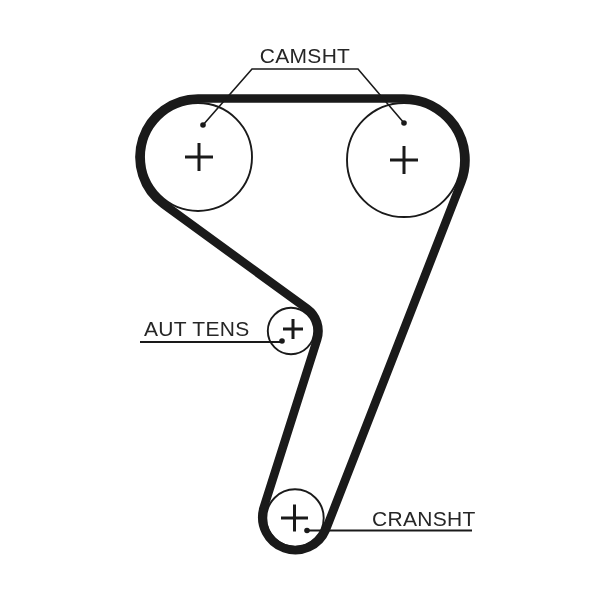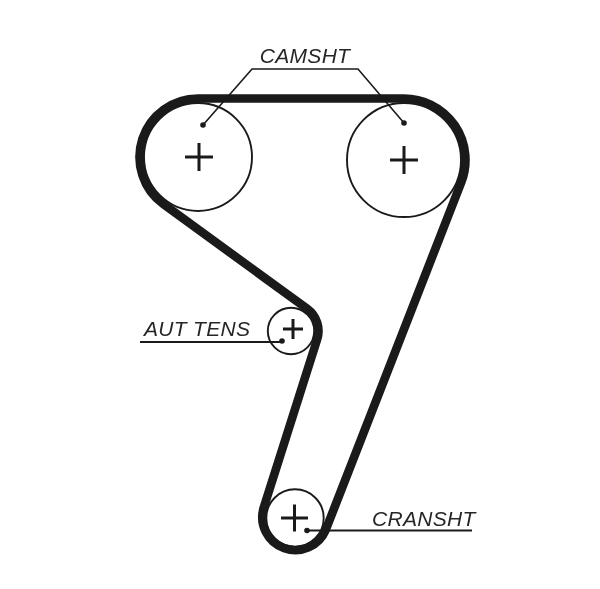--- a/index.html
+++ b/index.html
@@ -8,21 +8,20 @@
     background: #ffffff;
     width: 600px;
     height: 589px;
     overflow: hidden;
   }
   .stage {
     position: relative;
     width: 600px;
     height: 526px;
     background: var(--bg, #ffffff);
-    font-style: italic;
   }
   svg { display: block; }
   .pulley-circle {
     fill: #ffffff;
     stroke: var(--ink, #1a1a1a);
     stroke-width: 1.9;
   }
   .belt {
     fill: none;
     stroke: var(--ink, #1a1a1a);

